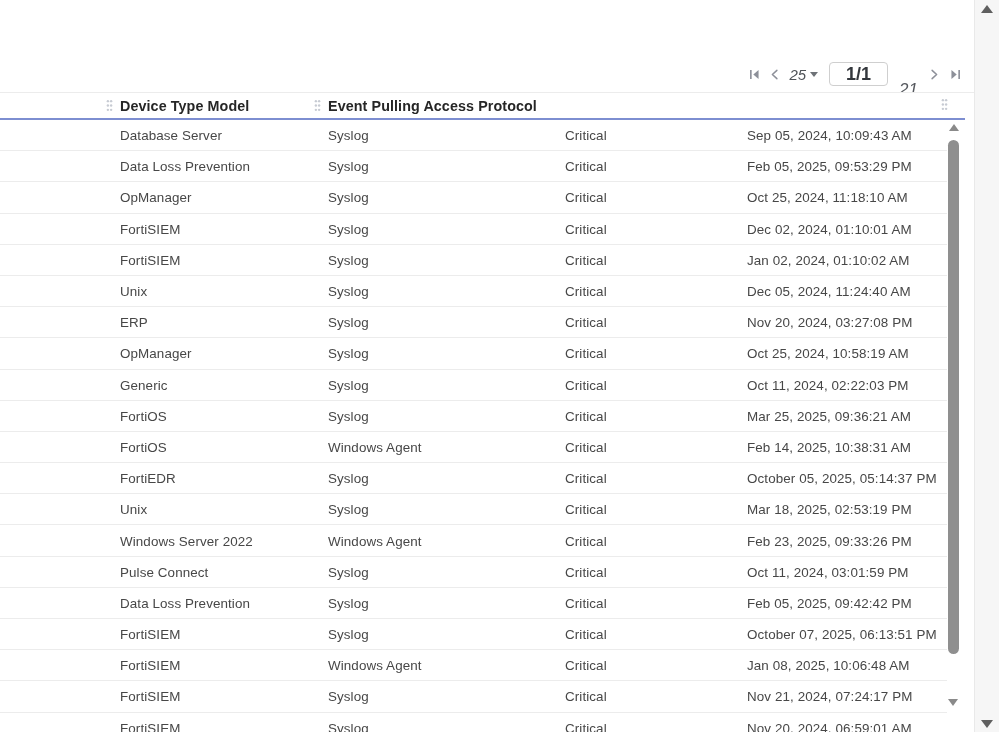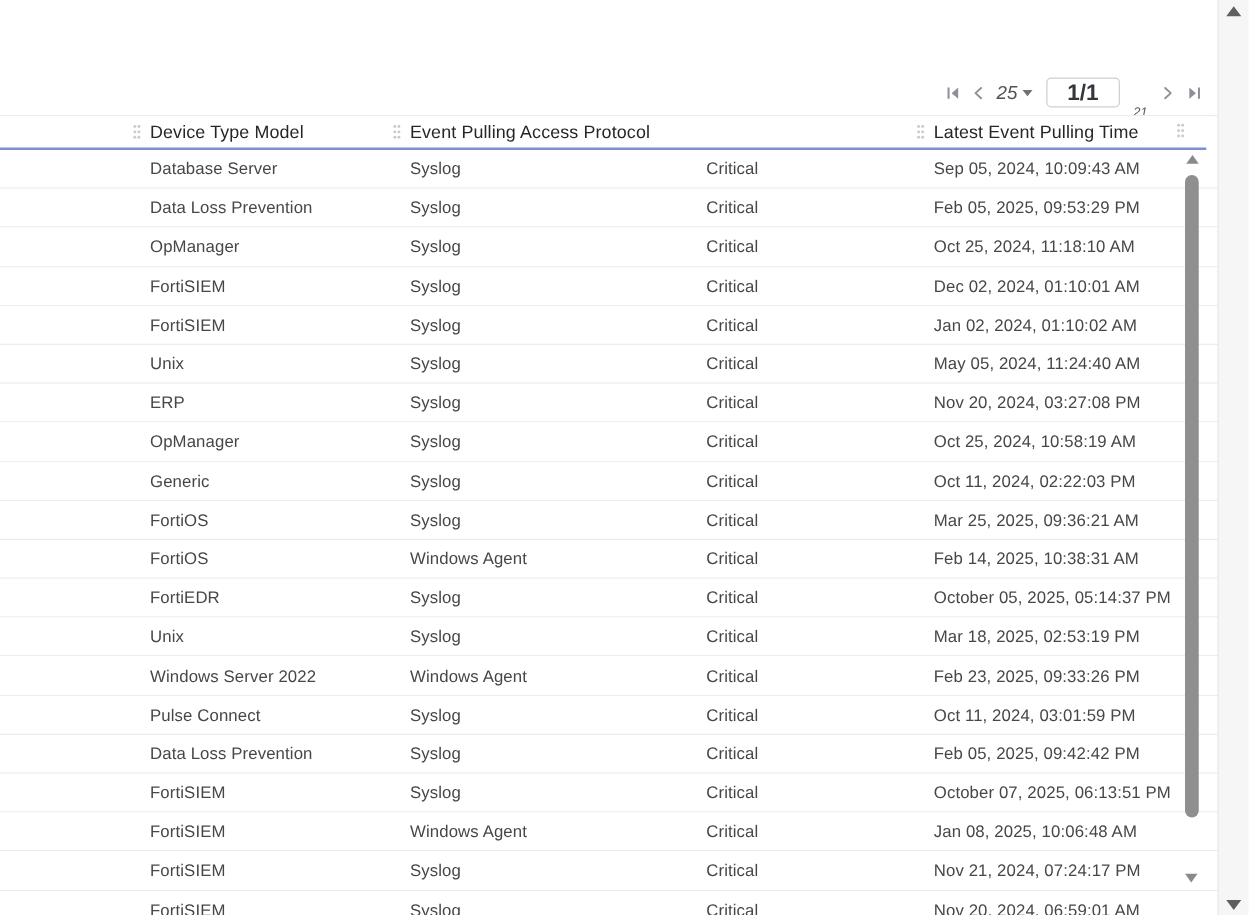--- a/index.html
+++ b/index.html
@@ -16,34 +16,34 @@
   }
   .pg-icon{display:inline-flex;align-items:center;justify-content:center;width:14px;height:14px;cursor:pointer;}
   .pg-icon svg{display:block;}
   .page-size{display:flex;align-items:center;gap:4px;cursor:pointer;color:#4f5358;font-size:15px;font-style:italic;}
   .caret{width:0;height:0;border-left:4px solid transparent;border-right:4px solid transparent;border-top:5px solid #6e7277;margin-top:1px;}
   .page-box{
     width:57px;height:22px;border:1px solid #cfcfcf;border-radius:4px;background:#fff;
     display:flex;align-items:center;justify-content:center;
     font-size:18px;font-weight:bold;color:#33373c;margin:0 4px;
   }
-  .total-records{font-style:italic;color:#55585e;font-size:10px;margin-right:2px;margin-top:32px;}
+  .total-records{font-style:italic;color:#55585e;font-size:17px;margin-right:2px;margin-top:32px;}
   
   .table-topline{position:absolute;top:92px;left:0;width:975px;height:0;border-top:1px solid #ececec;}
   .thead{
     position:absolute;top:93px;left:0;width:965px;height:25px;
     border-bottom:2px solid #7d8ed1;background:#fff;
   }
   .hcell{position:absolute;top:0;height:25px;display:flex;align-items:center;gap:7px;cursor:pointer;}
-  .hlabel{font-weight:normal;font-size:14.3px;color:#262626;white-space:nowrap;letter-spacing:.1px;}
+  .hlabel{font-weight:bold;font-size:14.3px;color:#262626;white-space:nowrap;letter-spacing:.1px;}
   .grip{display:inline-flex;align-items:center;cursor:grab;}
   .end-grip{position:absolute;top:5px;left:941px;}
   
   .tbody{position:absolute;top:120px;left:0;width:947px;}
-  .row{position:relative;height:30.2px;border-bottom:1px solid #ececec;width:947px;cursor:pointer;background:#fff;padding-left:37px;}
+  .row{position:relative;height:30.2px;border-bottom:1px solid #ececec;width:947px;cursor:pointer;background:#fff;}
   .cell{
     position:absolute;top:50%;transform:translateY(-50%);
     font-size:13.4px;color:#474747;white-space:nowrap;letter-spacing:.1px;
   }
   .c1{left:120px;} .c2{left:328px;} .c3{left:537px;margin-left:28px;} .c4{left:747px;}
   
   .inner-scrollbar{position:absolute;left:945px;top:122px;width:17px;height:592px;}
   .tri-up{width:0;height:0;border-left:5px solid transparent;border-right:5px solid transparent;border-bottom:7px solid #8a8a8a;margin:2px auto 0 auto;cursor:pointer;}
   .tri-down{width:0;height:0;border-left:5px solid transparent;border-right:5px solid transparent;border-top:7px solid #8a8a8a;margin:0 auto;cursor:pointer;position:absolute;bottom:8px;left:3px;}
   .thumb{position:absolute;top:18px;left:3px;width:11px;height:514px;background:#8f8f8f;border-radius:6px;cursor:grab;}
@@ -116,35 +116,20 @@
             <circle cx="4.5" cy="2" r="1.1"></circle>
             <circle cx="1.5" cy="6" r="1.1"></circle>
             <circle cx="4.5" cy="6" r="1.1"></circle>
             <circle cx="1.5" cy="10" r="1.1"></circle>
             <circle cx="4.5" cy="10" r="1.1"></circle>
           </g>
         </svg>
       </span>
     <span class="hlabel">Event Pulling Access Protocol</span>
   </span>
-  <span class="hcell" style="left:733px">
-    <span class="grip">
-        <svg width="7" height="13" viewBox="0 0 6 12">
-          <g fill="#c7cbd3">
-            <circle cx="1.5" cy="2" r="1.1"></circle>
-            <circle cx="4.5" cy="2" r="1.1"></circle>
-            <circle cx="1.5" cy="6" r="1.1"></circle>
-            <circle cx="4.5" cy="6" r="1.1"></circle>
-            <circle cx="1.5" cy="10" r="1.1"></circle>
-            <circle cx="4.5" cy="10" r="1.1"></circle>
-          </g>
-        </svg>
-      </span>
-    <span class="hlabel">Latest Event Pulling Time</span>
-  </span>
   <span class="grip end-grip">
       <svg width="7" height="13" viewBox="0 0 6 12">
         <g fill="#c7cbd3">
           <circle cx="1.5" cy="2" r="1.1"></circle>
           <circle cx="4.5" cy="2" r="1.1"></circle>
           <circle cx="1.5" cy="6" r="1.1"></circle>
           <circle cx="4.5" cy="6" r="1.1"></circle>
           <circle cx="1.5" cy="10" r="1.1"></circle>
           <circle cx="4.5" cy="10" r="1.1"></circle>
         </g>
@@ -180,21 +165,21 @@
     <div class="row">
       <span class="cell c1">FortiSIEM</span>
       <span class="cell c2">Syslog</span>
       <span class="cell c3">Critical</span>
       <span class="cell c4">Jan 02, 2024, 01:10:02 AM</span>
     </div>
     <div class="row">
       <span class="cell c1">Unix</span>
       <span class="cell c2">Syslog</span>
       <span class="cell c3">Critical</span>
-      <span class="cell c4">May 05, 2024, 11:24:40 AM</span>
+      <span class="cell c4">Dec 05, 2024, 11:24:40 AM</span>
     </div>
     <div class="row">
       <span class="cell c1">ERP</span>
       <span class="cell c2">Syslog</span>
       <span class="cell c3">Critical</span>
       <span class="cell c4">Nov 20, 2024, 03:27:08 PM</span>
     </div>
     <div class="row">
       <span class="cell c1">OpManager</span>
       <span class="cell c2">Syslog</span>

